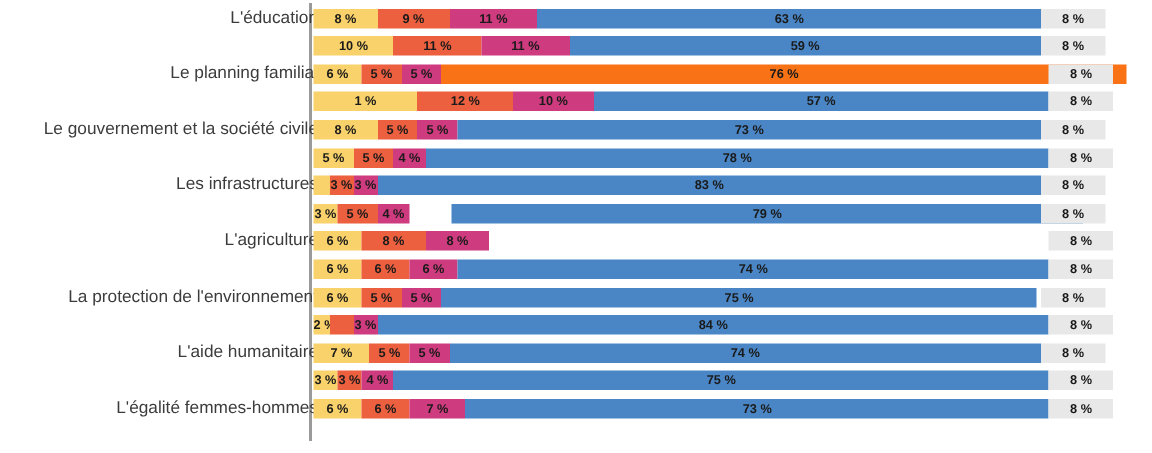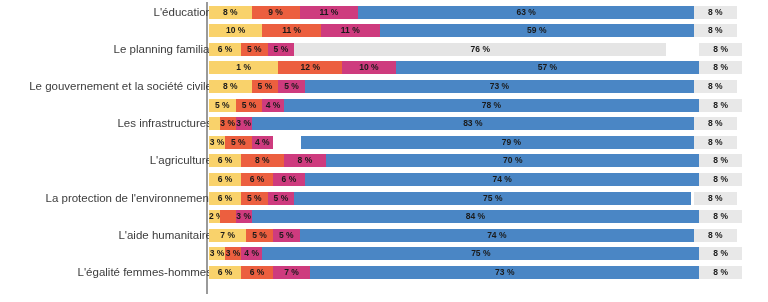--- a/index.html
+++ b/index.html
@@ -116,21 +116,21 @@
         <div class="track">
           <div class="seg" title="6 %" style="left: 0px; width: 31.98px; background: rgb(249, 210, 107);">
             <span>6 %</span>
           </div>
           <div class="seg" title="5 %" style="left: 31.98px; width: 26.65px; background: rgb(236, 95, 63);">
             <span>5 %</span>
           </div>
           <div class="seg" title="5 %" style="left: 58.63px; width: 26.65px; background: rgb(206, 59, 126);">
             <span>5 %</span>
           </div>
-          <div class="seg" title="76 %" style="left: 85.28px; width: 372px; background: #e5e5e5;">
+          <div class="seg" title="76 %" style="left: 85.28px; width: 457px; background: #f97316;">
             <span>76 %</span>
           </div>
           <div class="seg" title="8 %" style="left: 490.36px; width: 42.64px; background: rgb(232, 232, 232);">
             <span>8 %</span>
           </div>
         </div>
       </div>
       <div class="row" style="top: 61.3px;">
         <div class="track">
           <div class="seg" title="13 %" style="left: 0px; width: 69.29px; background: rgb(249, 210, 107);">
@@ -232,23 +232,20 @@
         <div class="label">L'agriculture</div>
         <div class="track">
           <div class="seg" title="6 %" style="left: 0px; width: 31.98px; background: rgb(249, 210, 107);">
             <span>6 %</span>
           </div>
           <div class="seg" title="8 %" style="left: 31.98px; width: 42.64px; background: rgb(236, 95, 63);">
             <span>8 %</span>
           </div>
           <div class="seg" title="8 %" style="left: 74.62px; width: 42.64px; background: rgb(206, 59, 126);">
             <span>8 %</span>
-          </div>
-          <div class="seg" title="70 %" style="left: 117.26px; width: 373.1px; background: rgb(74, 134, 197);">
-            <span>70 %</span>
           </div>
           <div class="seg" title="8 %" style="left: 490.36px; width: 42.64px; background: rgb(232, 232, 232);">
             <span>8 %</span>
           </div>
         </div>
       </div>
       <div class="row" style="top: 172.9px;">
         <div class="track">
           <div class="seg" title="6 %" style="left: 0px; width: 31.98px; background: rgb(249, 210, 107);">
             <span>6 %</span>

